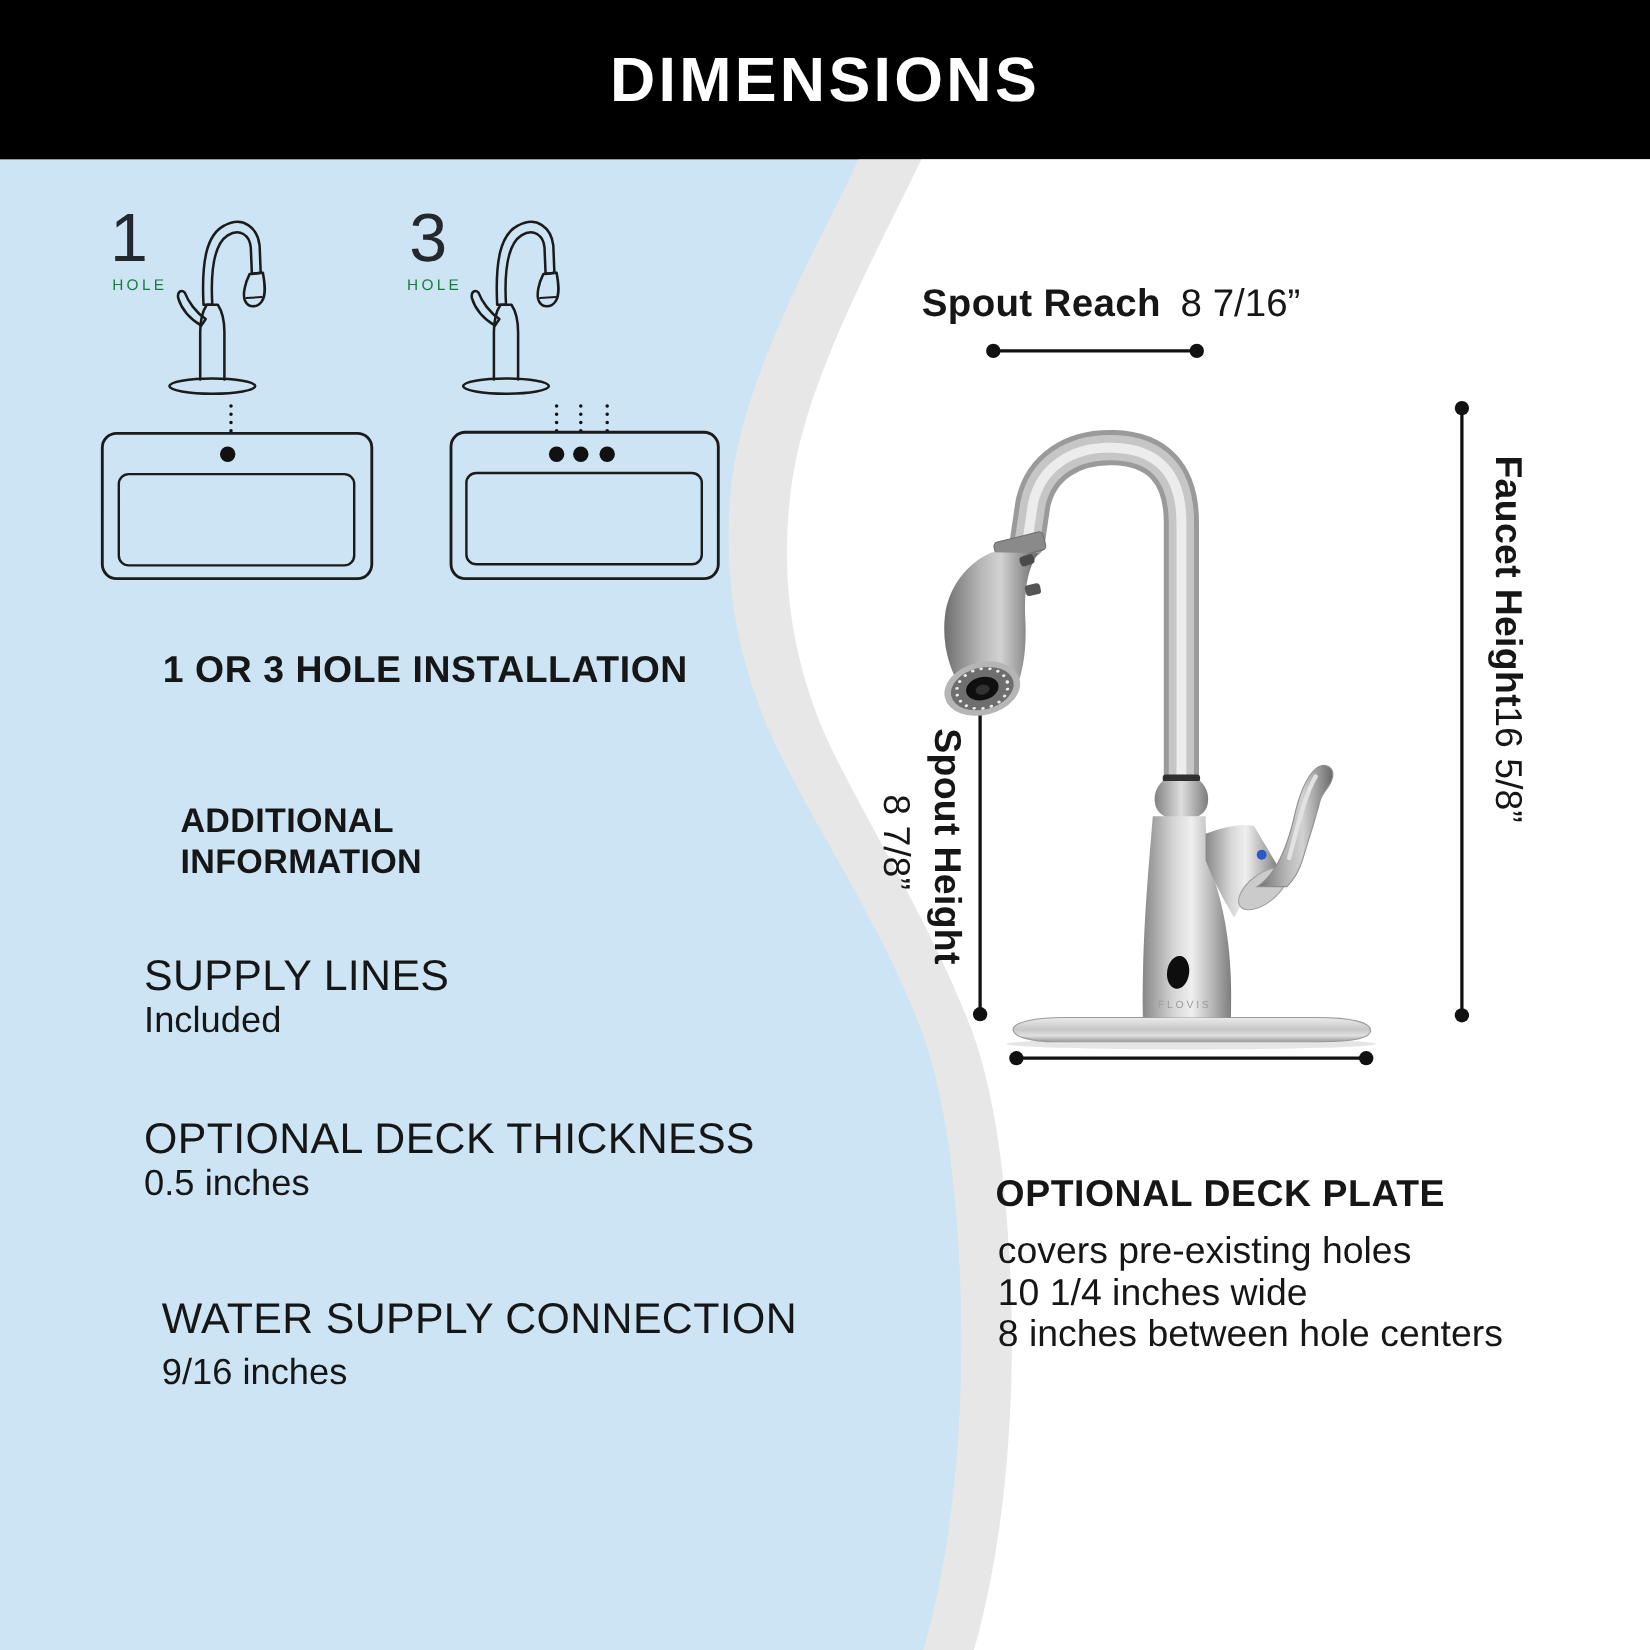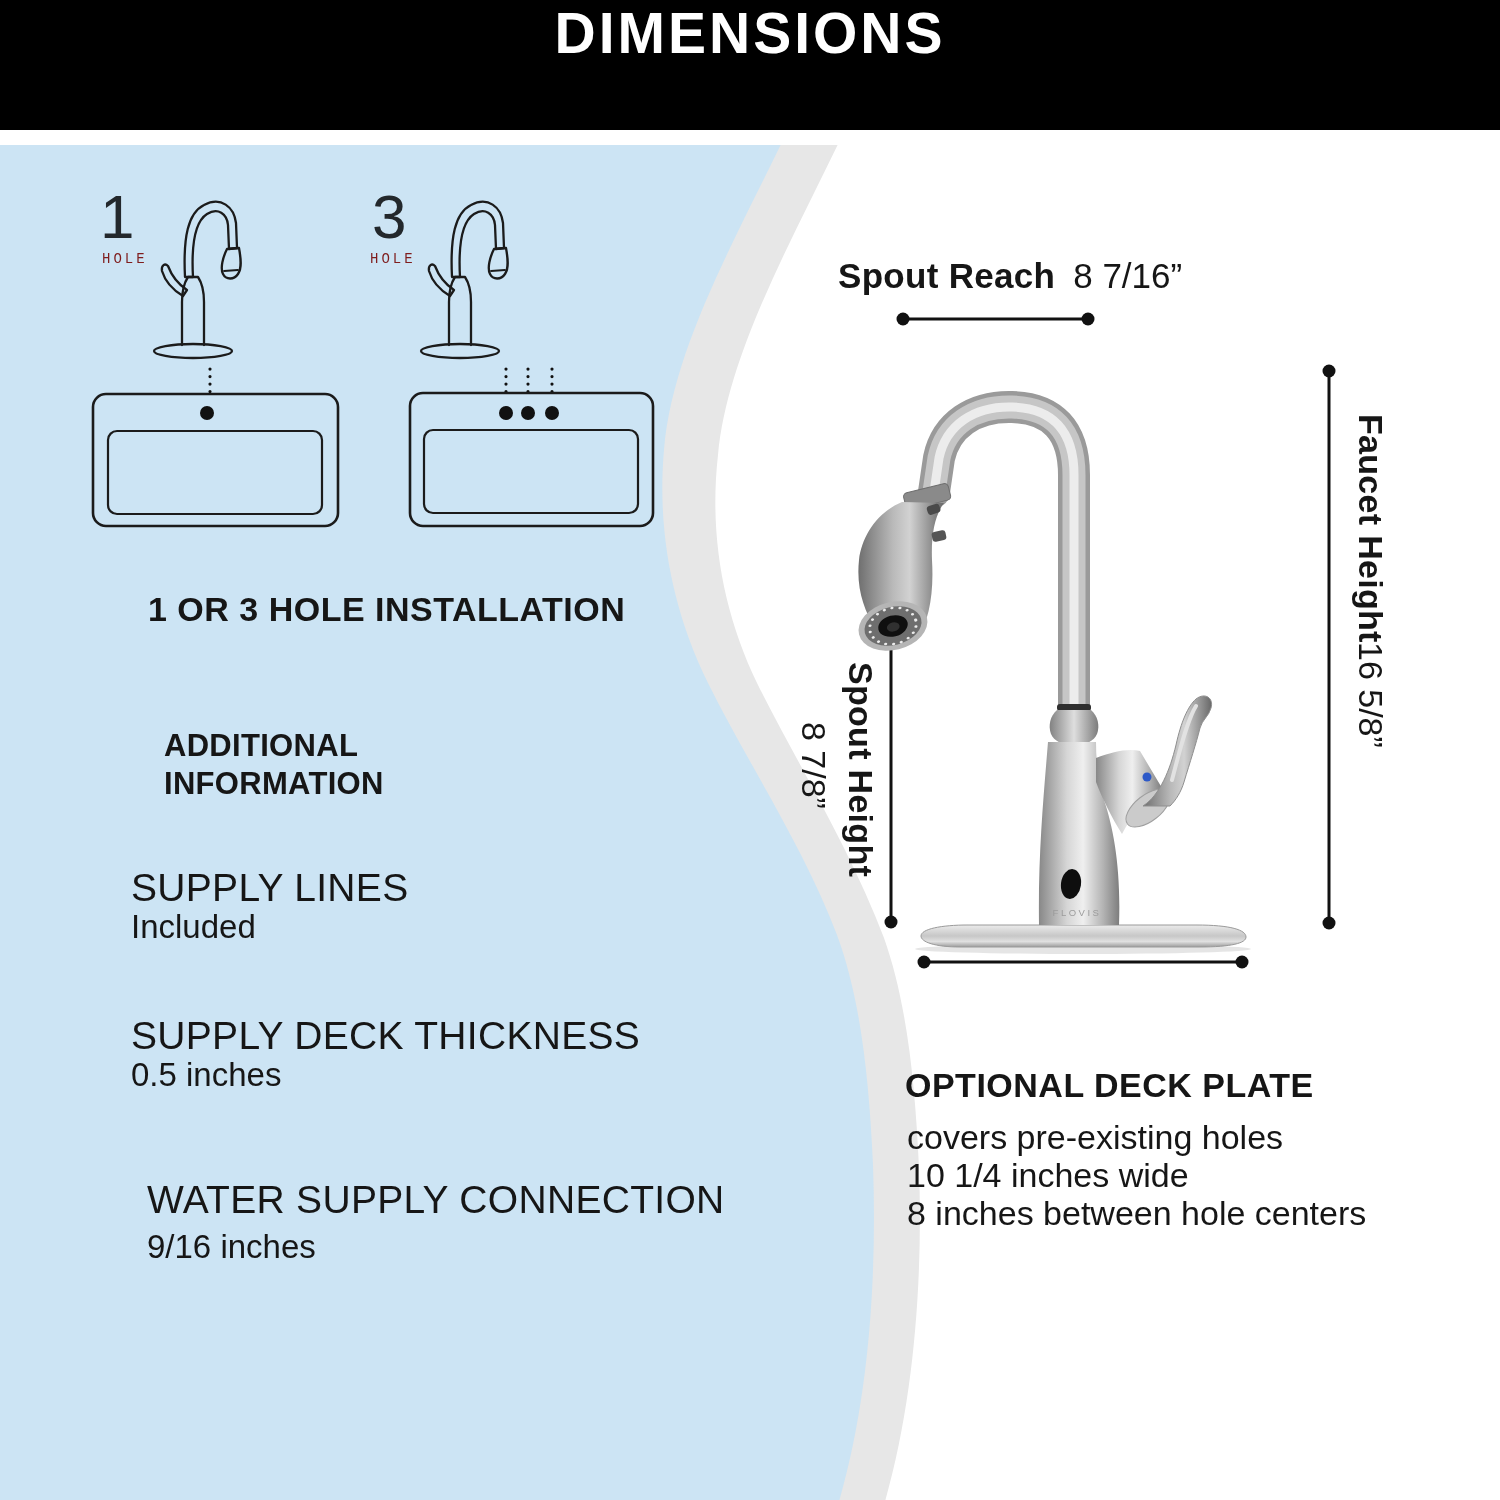--- a/index.html
+++ b/index.html
@@ -2,32 +2,32 @@
 <html><head>
 <meta charset="utf-8">
 <style>
   html,body { margin:0; padding:0; background:#ffffff; }
   .page {
     position:relative; width:1500px; height:1500px; overflow:hidden;
     background:#ffffff; font-family:"Liberation Sans", sans-serif; color:#161616;
   }
   
   .header {
-    position:absolute; left:0; top:0; width:1500px; height:130px;
-    background:#000000; display:flex; align-items:flex-start; justify-content:center;
+    position:absolute; left:0; top:0; width:1500px; height:145px;
+    background:#000000; display:flex; align-items:center; justify-content:center;
   }
   .header h1 {
     margin:0; color:#ffffff; font-size:57px; font-weight:bold; letter-spacing:3px;
   }
   
   .bg { position:absolute; left:0; top:145px; }
   
   .abs { position:absolute; }
   .num { font-size:62px; font-weight:400; color:#23282c; line-height:1; }
-  .hole-lab { font-size:14px; letter-spacing:3px; color:#7f1d1d; line-height:1;font-family:Liberation Mono, monospace; }
+  .hole-lab { font-size:14px; letter-spacing:3px; color:#15803d; line-height:1; }
   .caption { font-size:34px; font-weight:bold; letter-spacing:0.5px; }
   .spec-head { font-size:31px; font-weight:bold; line-height:38px; letter-spacing:0.3px;margin-left:33px; }
   .spec-label { font-size:39px; font-weight:normal; line-height:36px; letter-spacing:0.3px; }
   .spec-value { font-size:33px; line-height:36px; margin-top:3px; }
   .spec-value.gap { margin-top:11px; }
   .dim-row { display:flex; align-items:baseline; gap:18px; }
   .dim-row .lab { font-size:35px; font-weight:bold; letter-spacing:0.3px; }
   .dim-row .val { font-size:35px; }
   .vtext { writing-mode:vertical-rl; line-height:1.1; white-space:nowrap; }
   .vtext.b { font-size:34px; font-weight:bold; letter-spacing:0.3px; }
@@ -103,21 +103,21 @@
     <div>ADDITIONAL</div>
     <div>INFORMATION</div>
   </div>
 
   <div class="abs" style="left:131px; top:870px;">
     <div class="spec-label">SUPPLY LINES</div>
     <div class="spec-value">Included</div>
   </div>
 
   <div class="abs" style="left:131px; top:1018px;">
-    <div class="spec-label">SUPPLY DECK THICKNESS</div>
+    <div class="spec-label">OPTIONAL DECK THICKNESS</div>
     <div class="spec-value">0.5 inches</div>
   </div>
 
   <div class="abs" style="left:131px; top:1182px;margin-left:16px;">
     <div class="spec-label">WATER SUPPLY CONNECTION</div>
     <div class="spec-value gap">9/16 inches</div>
   </div>
 
   <div class="abs dim-row" style="left:838px; top:256px;">
     <span class="lab">Spout Reach</span>

